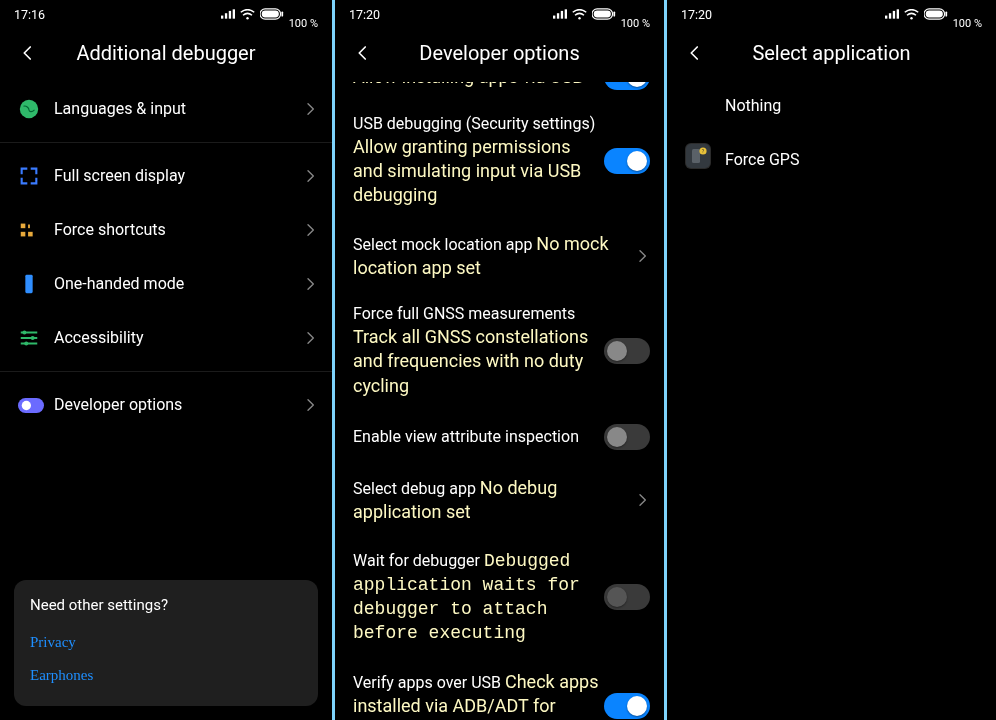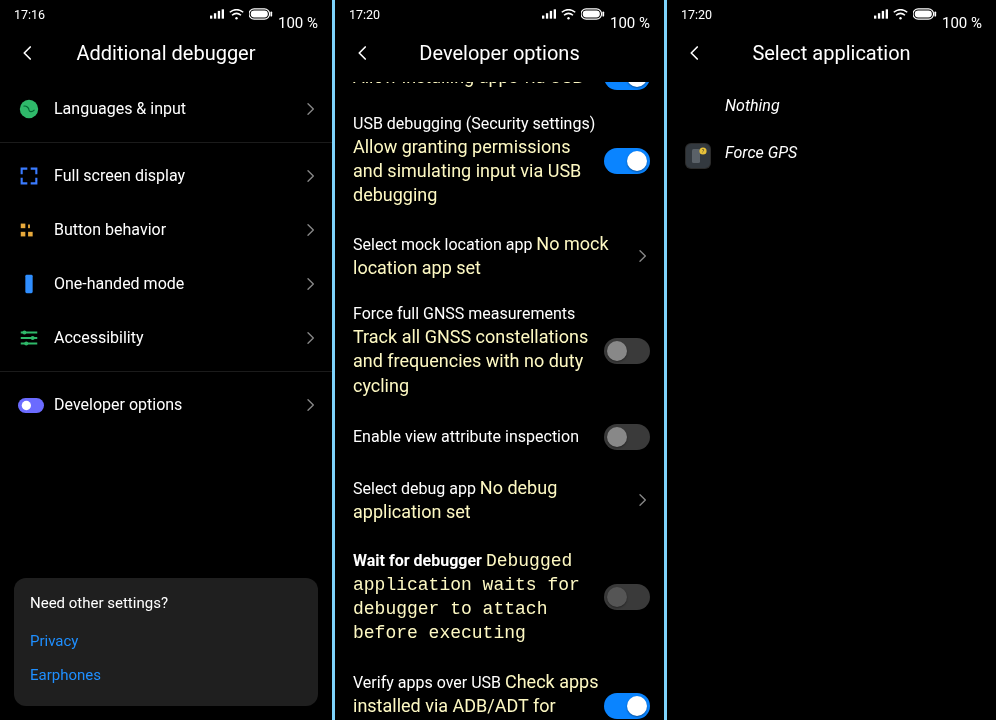--- a/index.html
+++ b/index.html
@@ -4,57 +4,57 @@
 <style>
   * { margin: 0; padding: 0; box-sizing: border-box; font-family: -apple-system, "Segoe UI", Roboto, Arial, sans-serif; }
   html, body { background: #111; width: 996px; height: 720px; overflow: hidden; color: #fff; }
   .wrap { display: flex; width: 996px; height: 684px; }
   .pane { width: 332px; height: 720px; background: #000; position: relative; overflow: hidden; }
   .pane + .pane { border-left: 3px solid #7dd3fc; }
 
   
   .sb { display: flex; align-items: center; justify-content: space-between; padding: 4px 14px 0 14px; height: 24px; font-size: 12.5px; font-weight: 400; }
   .sb .right { display: flex; align-items: center; gap: 5px; }
-  .batt { font-size: 15px; margin-top: 18px; }
+  .batt { font-size: 11px; margin-top: 18px; }
 
   
   .hdr { display: flex; align-items: center; height: 58px; padding: 0 10px; }
   .back { width: 36px; height: 36px; display: flex; align-items: center; justify-content: center; flex: none; }
   .hdr-title { flex: 1; text-align: center; font-size: 20px; font-weight: 400; padding-right: 36px; }
 
   
   .row { display: flex; align-items: center; padding: 12px 14px 12px 18px; min-height: 54px; }
   .row .ic { width: 36px; flex: none; display: flex; align-items: center; justify-content: flex-start; }
   .row .txt { flex: 1; }
   .row .txt .t { font-size: 16px; color: #fff; line-height: 1.3; }
   .row .txt .s { font-size: 18px; color: #fef9c3; line-height: 1.35; margin-top: 2px; }
   .row .chev { flex: none; color: #8a8a8a; }
   .divider { height: 1px; background: #1b1b1b; margin: 6px 0 6px 0; }
 
-  .disabled .t { color: #666; font-weight: bold; }
+  .disabled .t { color: #666; }
   .disabled .s { color: #555; font-family: Liberation Mono, monospace; }
 
   
   .toggle { width: 46px; height: 26px; border-radius: 13px; position: relative; flex: none; }
   .toggle .knob { position: absolute; top: 3px; width: 20px; height: 20px; border-radius: 50%; background: #fff; box-shadow: 0 1px 2px rgba(0,0,0,.4); }
   .toggle.on { background: #0a84ff; }
   .toggle.on .knob { right: 3px; }
   .toggle.off { background: #3a3a3a; }
   .toggle.off .knob { left: 3px; background: #888; }
   .toggle.off.disabled .knob { background: #555; }
 
   
   .card { position: absolute; left: 14px; right: 14px; bottom: 14px; background: #1f1f1f; border-radius: 12px; padding: 16px 16px 14px 16px; }
   .card .q { font-size: 15px; color: #fff; margin-bottom: 12px; }
-  .card .lnk { font-size: 15px; color: #1f8fff; padding: 8px 0; }
+  .card .lnk { font-size: 15px; color: #1f8fff; padding: 8px 0; font-family: Liberation Serif, serif; }
 
   
   svg { display: block; }
   .app-ico { width: 26px; height: 26px; border-radius: 6px; background: #2b2b2b; display:flex; align-items:center; justify-content:center; flex:none; margin-right: 14px; }
-  .app-row { display:flex; align-items:flex-start; padding: 14px 18px; font-style: italic; }
+  .app-row { display:flex; align-items:flex-end; padding: 14px 18px; }
   .app-row .label { font-size: 16px; }
 </style>
 </head>
 <body>
 
 <svg width="0" height="0" style="position:absolute">
   <symbol id="i-back" viewBox="0 0 24 24">
       <path d="M15 4l-8 8 8 8" stroke="#fff" stroke-width="2.2" fill="none" stroke-linecap="round" stroke-linejoin="round"></path>
     </symbol>
   <symbol id="i-chev" viewBox="0 0 24 24">
@@ -175,21 +175,21 @@
             <use href="#i-chev"></use>
           </svg>
         </span>
     </div>
     <div class="row">
       <span class="ic">
           <svg width="22" height="22">
             <use href="#i-shortcuts"></use>
           </svg>
         </span>
-      <span class="txt"><span class="t">Button behavior</span></span>
+      <span class="txt"><span class="t">Force shortcuts</span></span>
       <span class="chev">
           <svg width="16" height="16">
             <use href="#i-chev"></use>
           </svg>
         </span>
     </div>
     <div class="row">
       <span class="ic">
           <svg width="22" height="22">
             <use href="#i-phone"></use>

